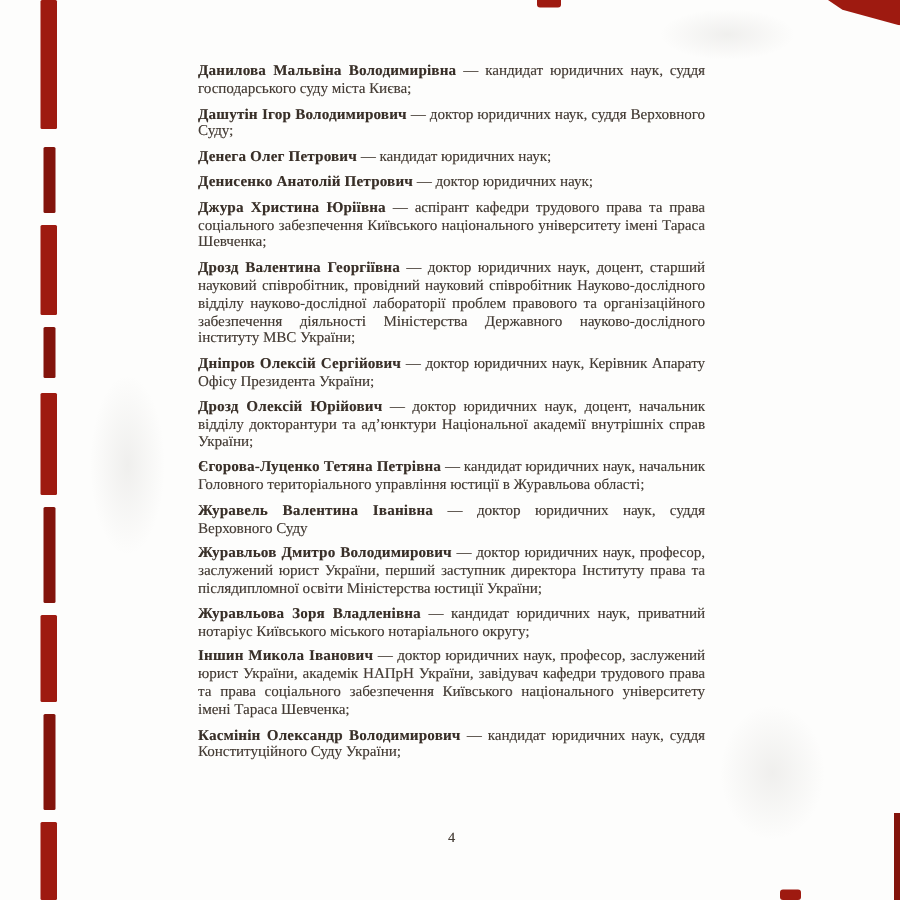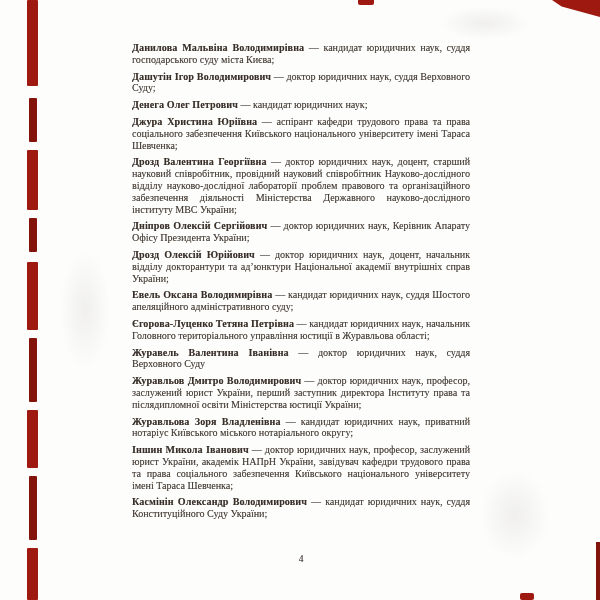--- a/index.html
+++ b/index.html
@@ -49,25 +49,25 @@
   </div>
   <div class="cover-corner"></div>
   <div class="cover-top-dash"></div>
   <div class="cover-right-sliver"></div>
   <div class="cover-bottom-fleck"></div>
 
   <div class="text-column">
     <p class="entry"><b>Данилова Мальвіна Володимирівна</b> <span>— кандидат юридичних наук, суддя господарського суду міста Києва;</span></p>
     <p class="entry"><b>Дашутін Ігор Володимирович</b> <span>— доктор юридичних наук, суддя Верховного Суду;</span></p>
     <p class="entry"><b>Денега Олег Петрович</b> <span>— кандидат юридичних наук;</span></p>
+    <p class="entry"><b>Денисенко Анатолій Петрович</b> <span>— доктор юридичних наук;</span></p>
     <p class="entry"><b>Джура Христина Юріївна</b> <span>— аспірант кафедри трудового права та права соціального забезпечення Київського національного університету імені Тараса Шевченка;</span></p>
     <p class="entry"><b>Дрозд Валентина Георгіївна</b> <span>— доктор юридичних наук, доцент, старший науковий співробітник, провідний науковий співробітник Науково-дослідного відділу науково-дослідної лабораторії проблем правового та організаційного забезпечення діяльності Міністерства Державного науково-дослідного інституту МВС України;</span></p>
     <p class="entry"><b>Дніпров Олексій Сергійович</b> <span>— доктор юридичних наук, Керівник Апарату Офісу Президента України;</span></p>
     <p class="entry"><b>Дрозд Олексій Юрійович</b> <span>— доктор юридичних наук, доцент, начальник відділу докторантури та ад’юнктури Національної академії внутрішніх справ України;</span></p>
-    <p class="entry"><b>Евель Оксана Володимирівна</b> <span>— кандидат юридичних наук, суддя Шостого апеляційного адміністративного суду;</span></p>
     <p class="entry"><b>Єгорова-Луценко Тетяна Петрівна</b> <span>— кандидат юридичних наук, начальник Головного територіального управління юстиції в Журавльова області;</span></p>
     <p class="entry"><b>Журавель Валентина Іванівна</b> <span>— доктор юридичних наук, суддя Верховного Суду</span></p>
     <p class="entry"><b>Журавльов Дмитро Володимирович</b> <span>— доктор юридичних наук, професор, заслужений юрист України, перший заступник директора Інституту права та післядипломної освіти Міністерства юстиції України;</span></p>
     <p class="entry"><b>Журавльова Зоря Владленівна</b> <span>— кандидат юридичних наук, приватний нотаріус Київського міського нотаріального округу;</span></p>
     <p class="entry"><b>Іншин Микола Іванович</b> <span>— доктор юридичних наук, професор, заслужений юрист України, академік НАПрН України, завідувач кафедри трудового права та права соціального забезпечення Київського національного університету імені Тараса Шевченка;</span></p>
     <p class="entry"><b>Касмінін Олександр Володимирович</b> <span>— кандидат юридичних наук, суддя Конституційного Суду України;</span></p>
   </div>
 
   <div class="page-number">4</div>
 </div>

